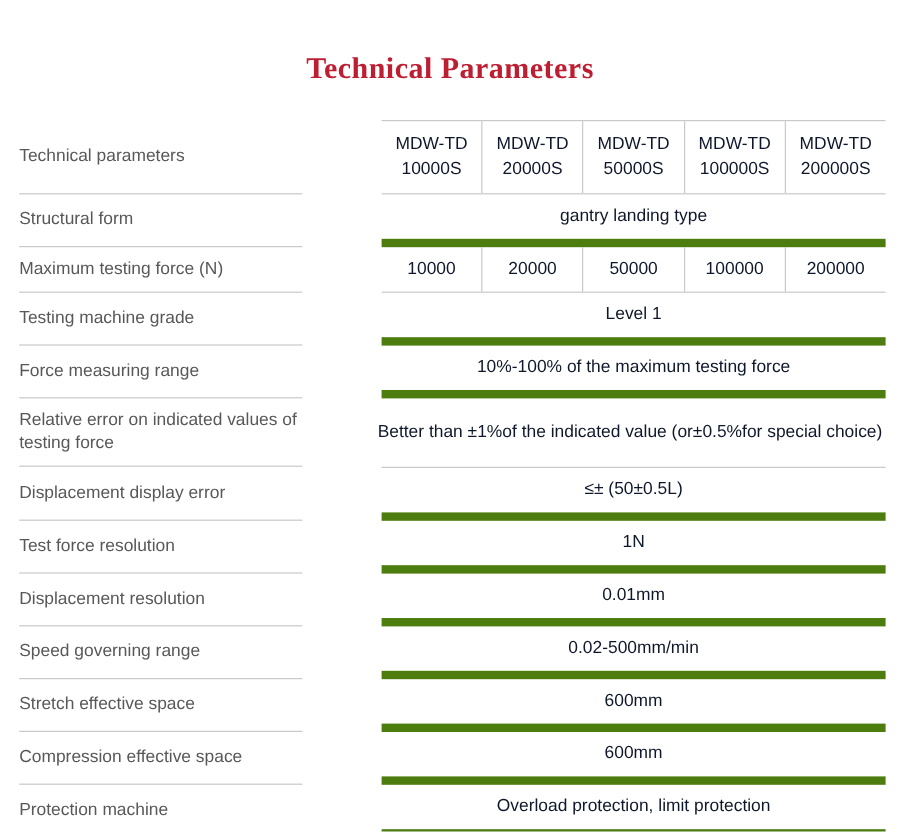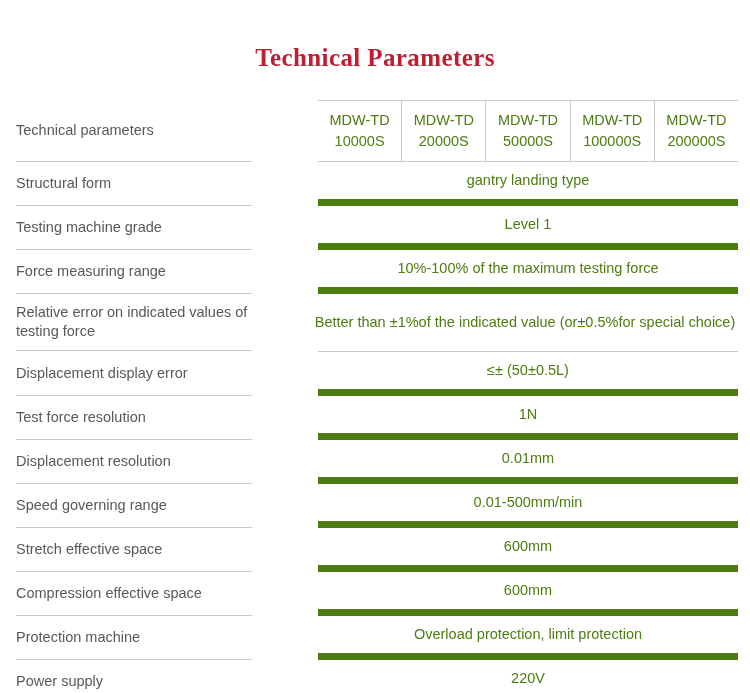--- a/index.html
+++ b/index.html
@@ -73,21 +73,21 @@
   }
 
   
   .rcell {
     width: 432px;
     box-sizing: border-box;
     display: flex;
     align-items: stretch;
     font-size: 14.5px;
     line-height: 19px;
-    color: #4d7c0f;
+    color: #0f172a;
   }
   .rinner {
     width: 420px;
     box-sizing: border-box;
     border-bottom: 7px solid #4d7c0f;
     display: flex;
     align-items: center;
     justify-content: center;
     padding-top: 9px;
     padding-bottom: 9px;
@@ -187,20 +187,36 @@
             <span>Structural form</span>
           </div>
       </div>
       <div class="rcell">
         <div class="rinner">
             <span>gantry landing type</span>
           </div>
       </div>
     </div>
 
+    <div class="srow">
+      <div class="lcell">
+        <div class="linner">
+            <span>Maximum testing force (N)</span>
+          </div>
+      </div>
+      <div class="rcell">
+        <div class="split">
+          <div class="mcell">10000</div>
+          <div class="mcell">20000</div>
+          <div class="mcell">50000</div>
+          <div class="mcell">100000</div>
+          <div class="mcell">200000</div>
+        </div>
+      </div>
+    </div>
 
     <div class="srow">
       <div class="lcell">
         <div class="linner">
             <span>Testing machine grade</span>
           </div>
       </div>
       <div class="rcell">
         <div class="rinner">
             <span>Level 1</span>
@@ -275,21 +291,21 @@
     </div>
 
     <div class="srow">
       <div class="lcell">
         <div class="linner">
             <span>Speed governing range</span>
           </div>
       </div>
       <div class="rcell">
         <div class="rinner">
-            <span>0.01-500mm/min</span>
+            <span>0.02-500mm/min</span>
           </div>
       </div>
     </div>
 
     <div class="srow">
       <div class="lcell">
         <div class="linner">
             <span>Stretch effective space</span>
           </div>
       </div>

